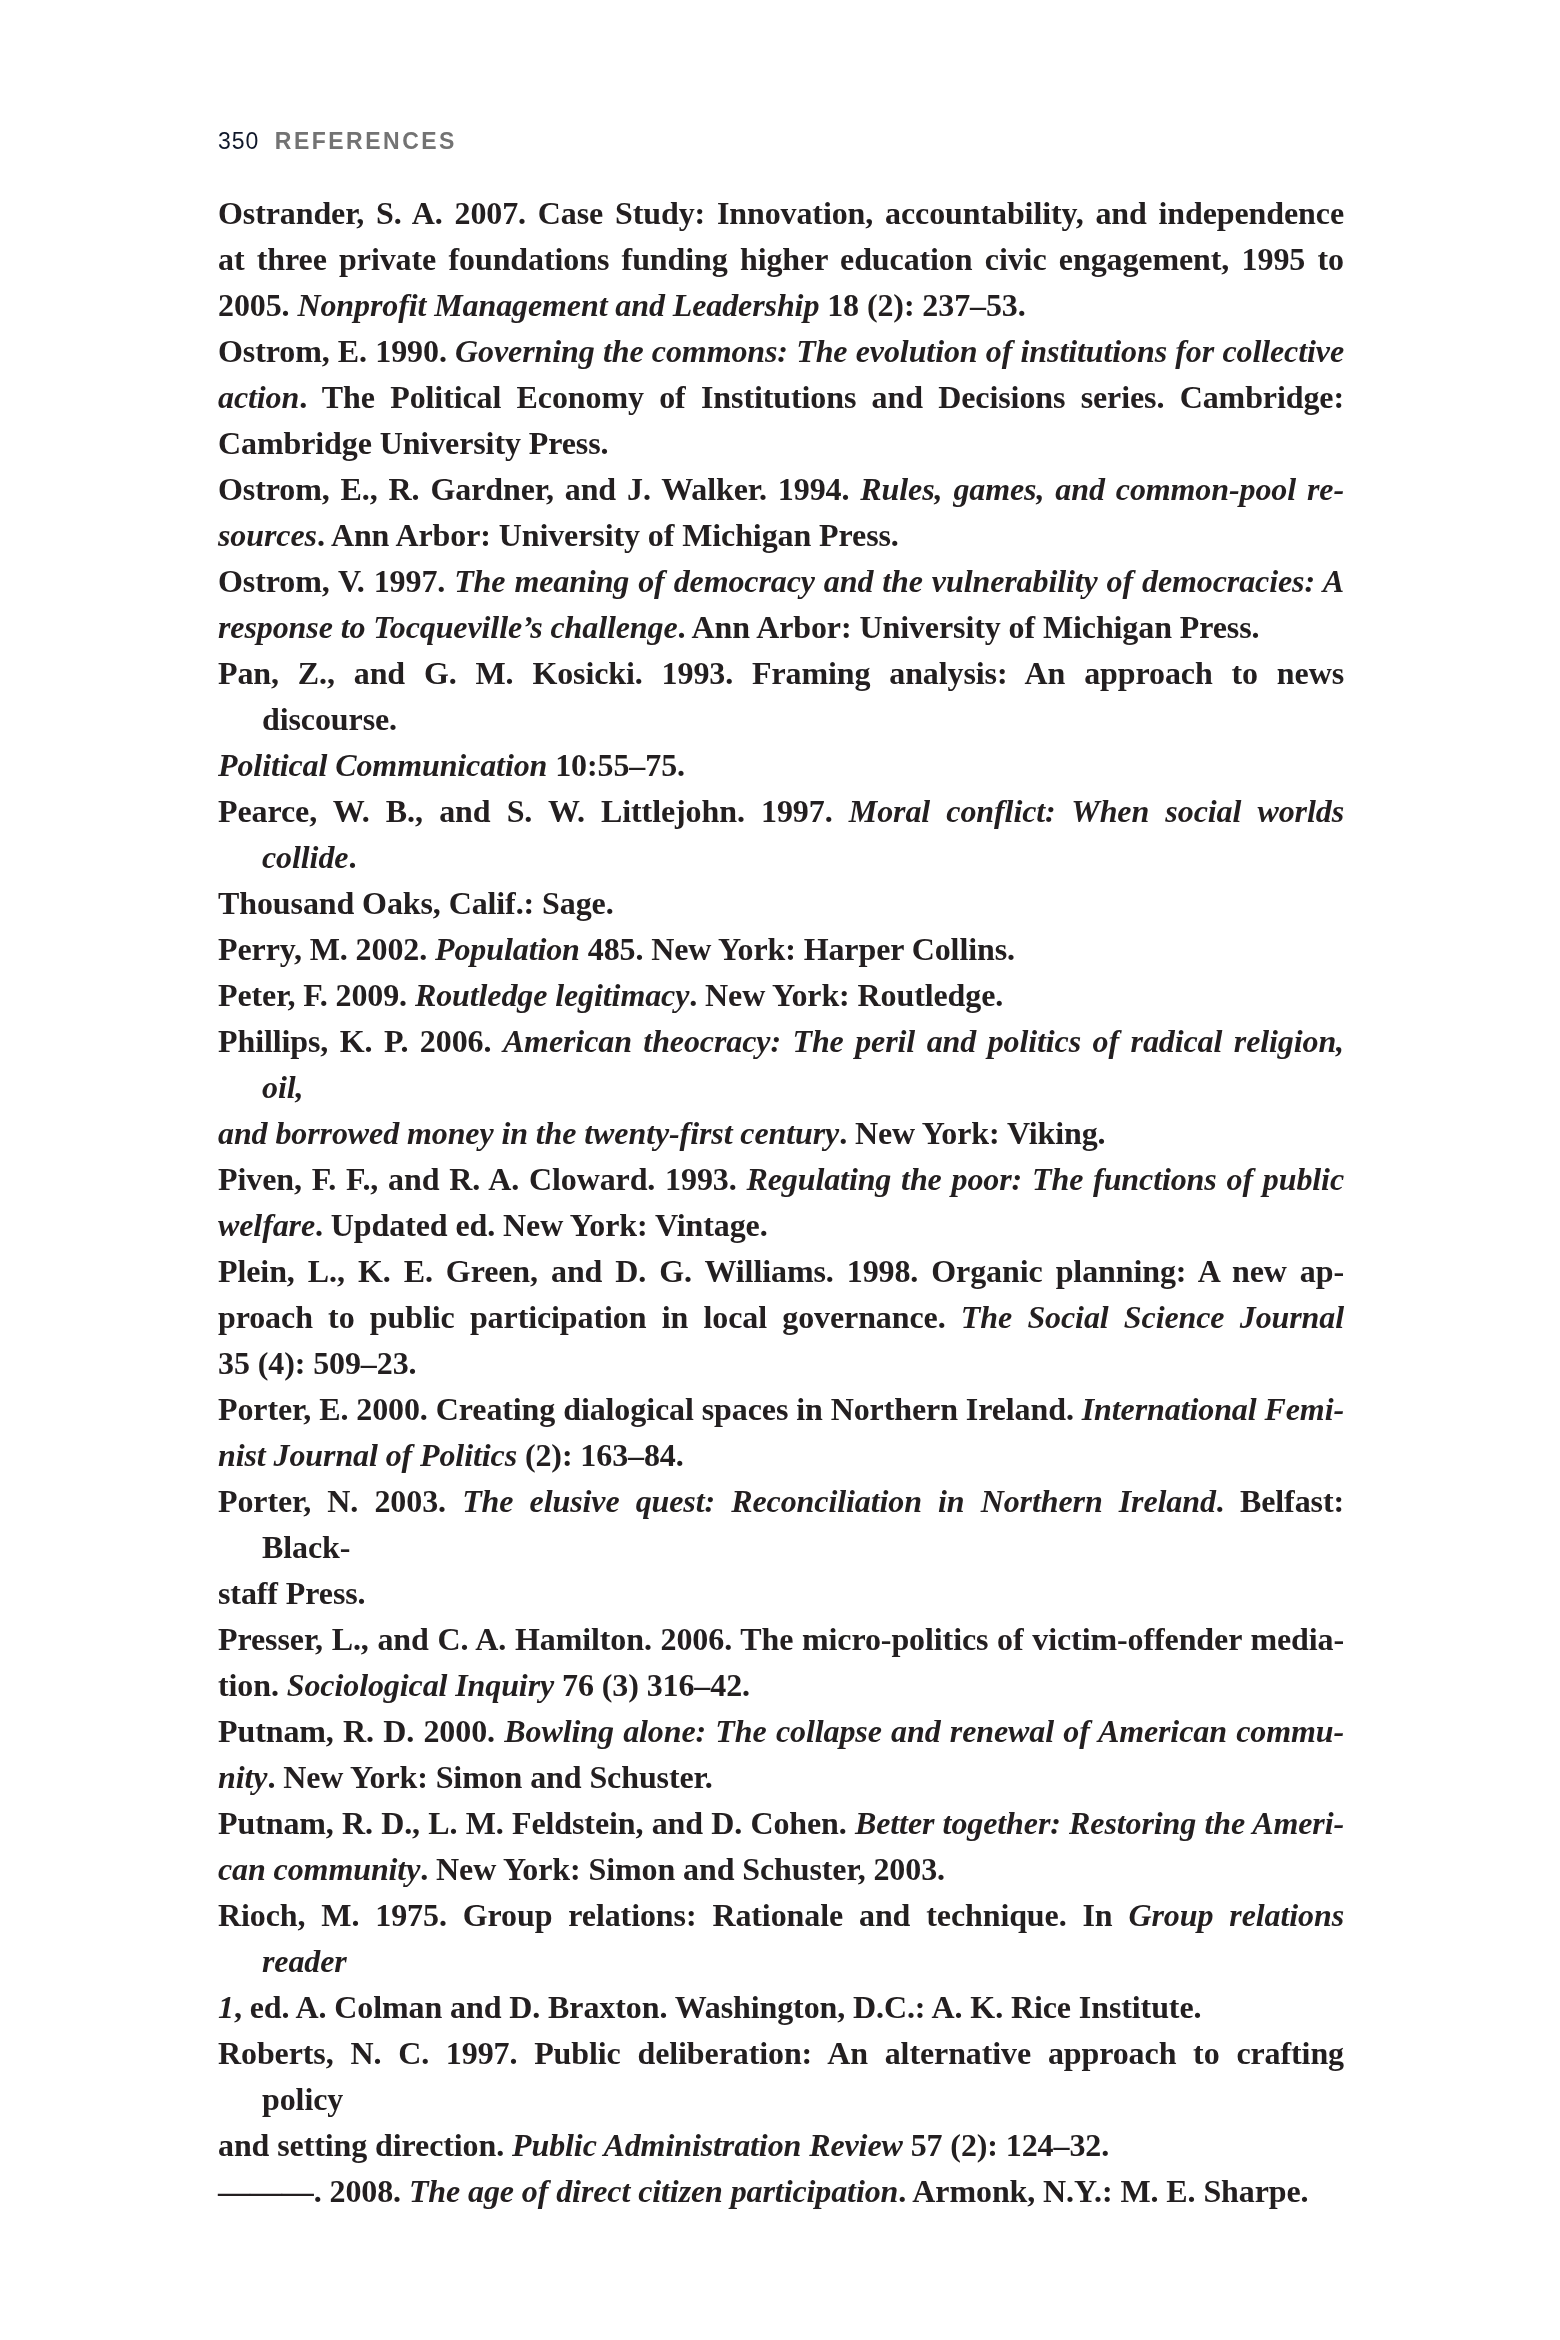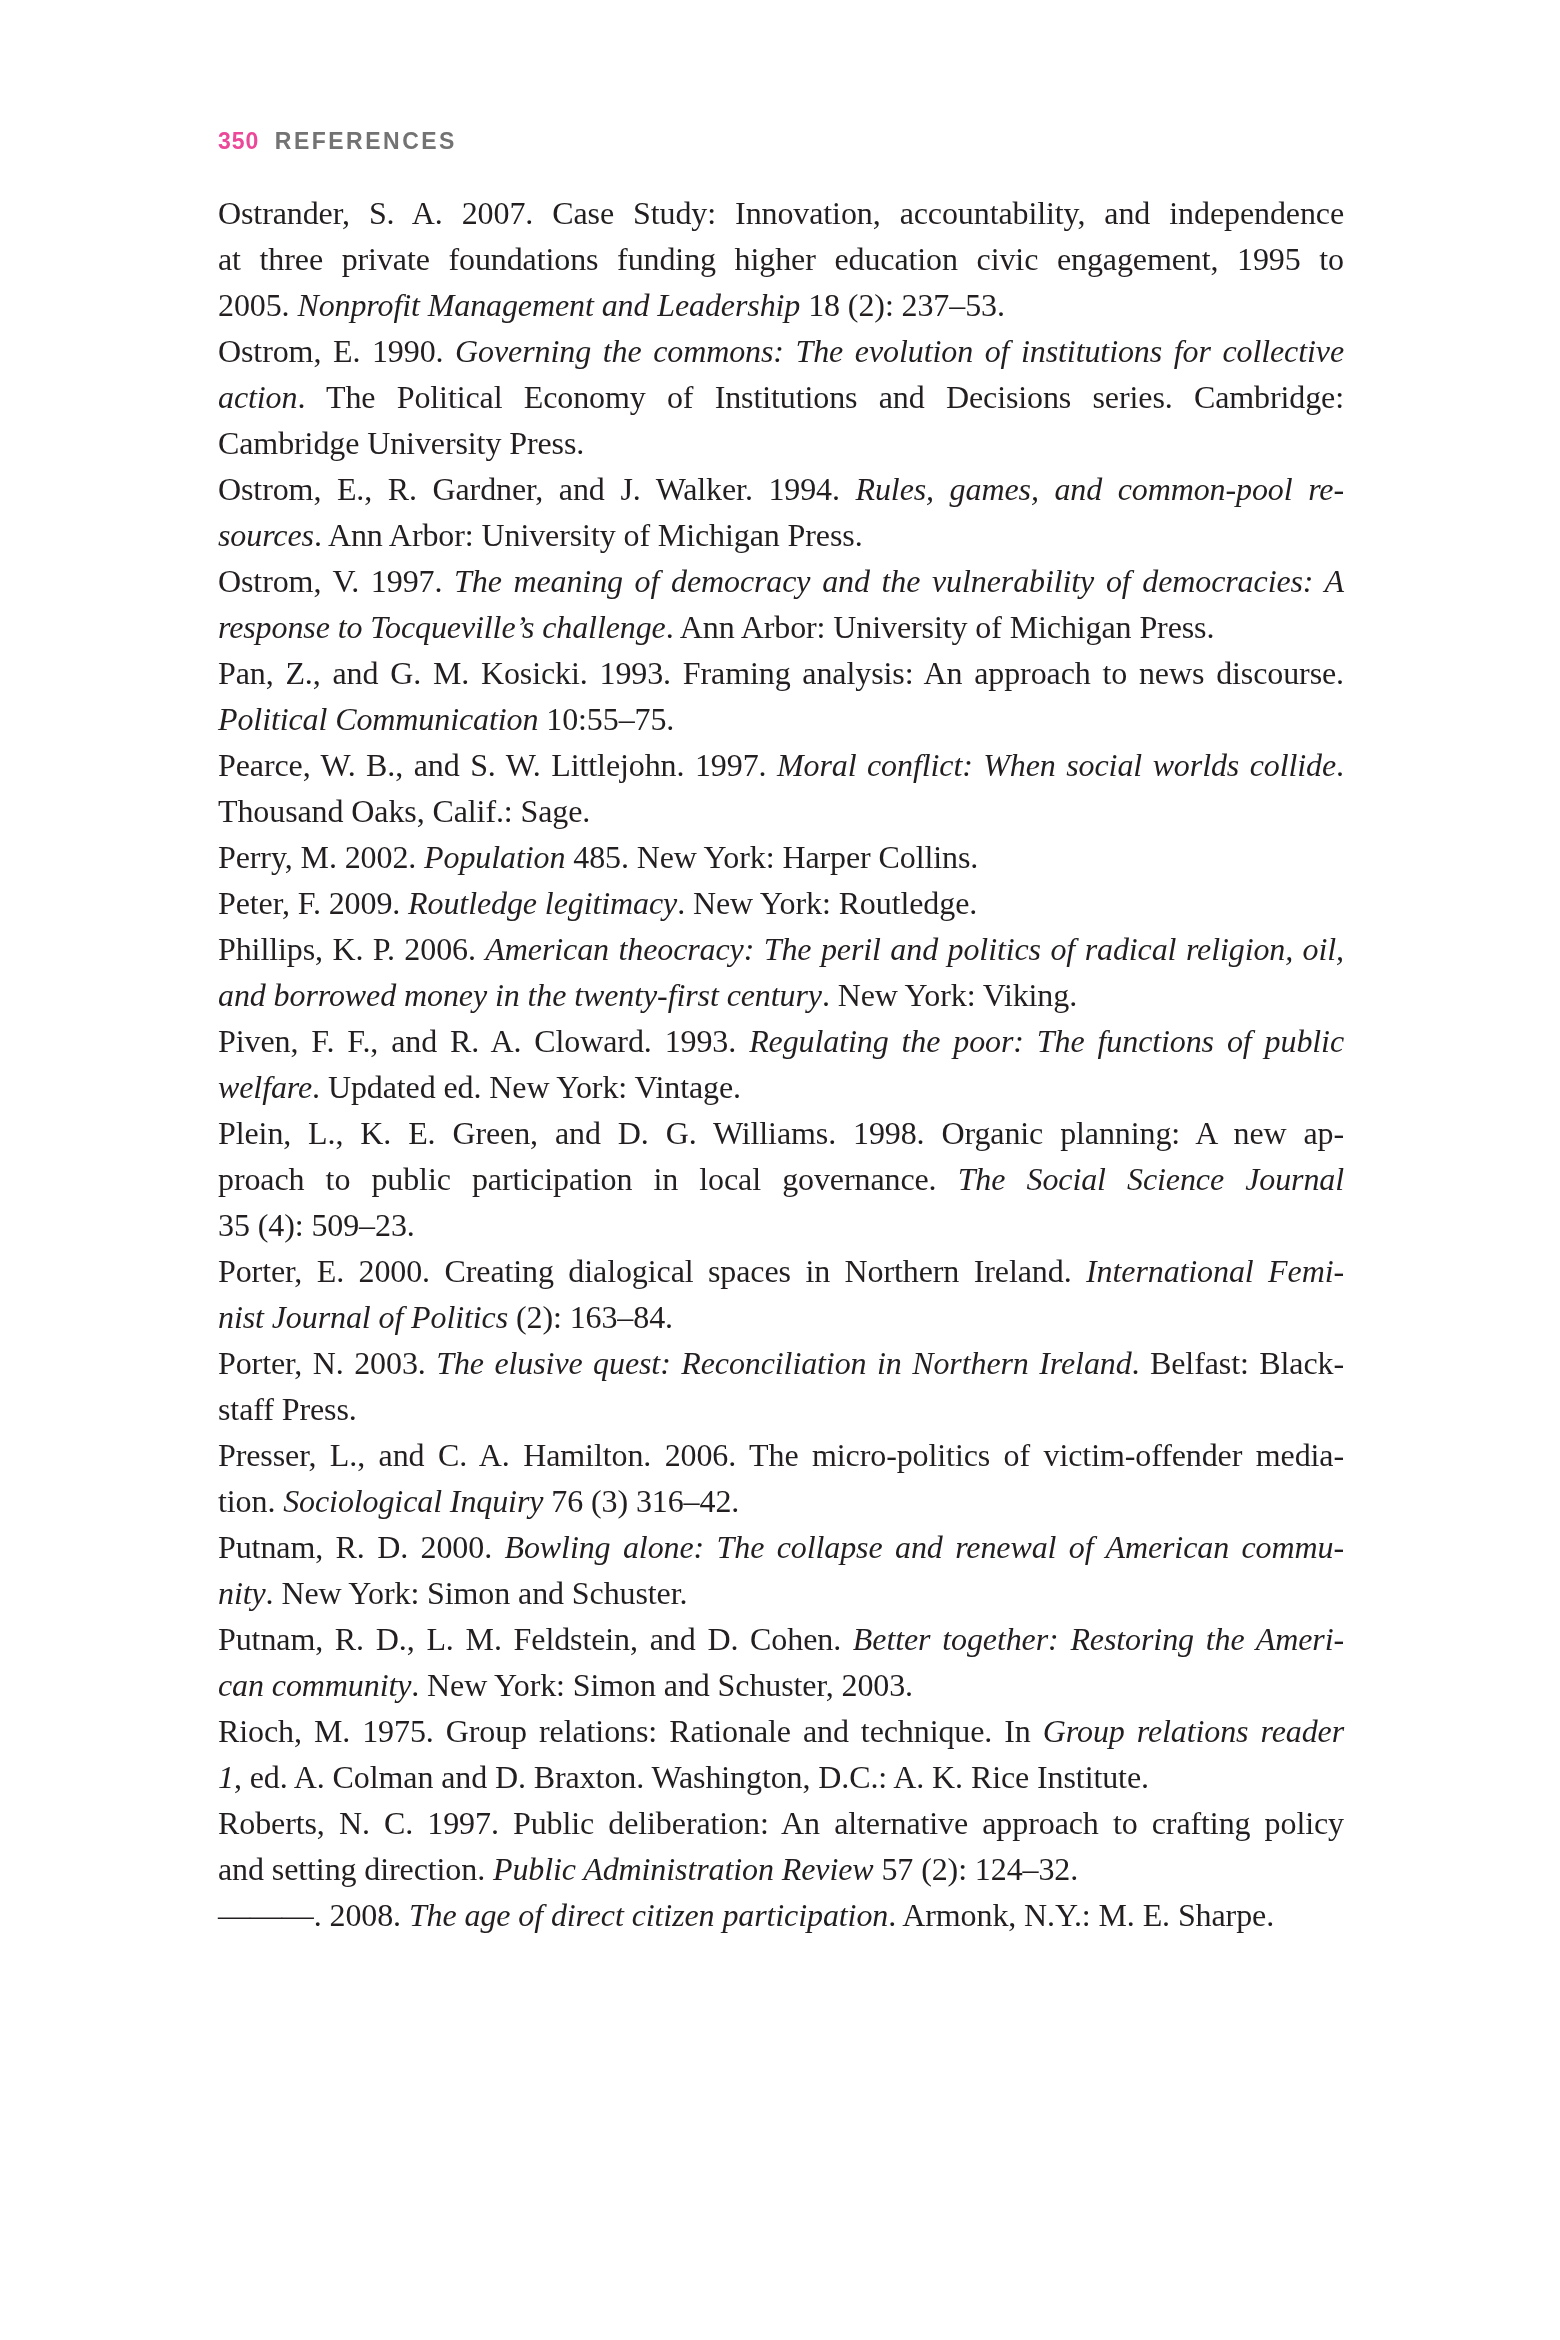--- a/index.html
+++ b/index.html
@@ -17,22 +17,22 @@
     .running-head {
       position: absolute;
       left: 218px;
       top: 128px;
       font-family: "Liberation Sans", "DejaVu Sans", sans-serif;
       font-size: 23px;
       line-height: 27px;
       white-space: nowrap;
     }
     .running-head .folio {
-      font-weight: bold;
-      color: #ec4899;
+      font-weight: normal;
+      color: #0f172a;
       letter-spacing: 1px;
     }
     .running-head .section {
       font-weight: bold;
       letter-spacing: 2.5px;
       margin-left: 9px;
       color: #737373;
     }
     .refs {
       position: absolute;
@@ -50,20 +50,21 @@
       text-align-last: left;
       hyphens: manual;
       letter-spacing: -0.1px;
       word-spacing: 0px;
     }
     .ref em {
       font-style: italic;
     }
     .line {
       display: block;
+      font-weight: bold;
     }
     .ref .line.j {
       text-align: justify;
       text-align-last: justify;
     }
   </style>
 </head>
 <body>
 
 <div class="running-head">

